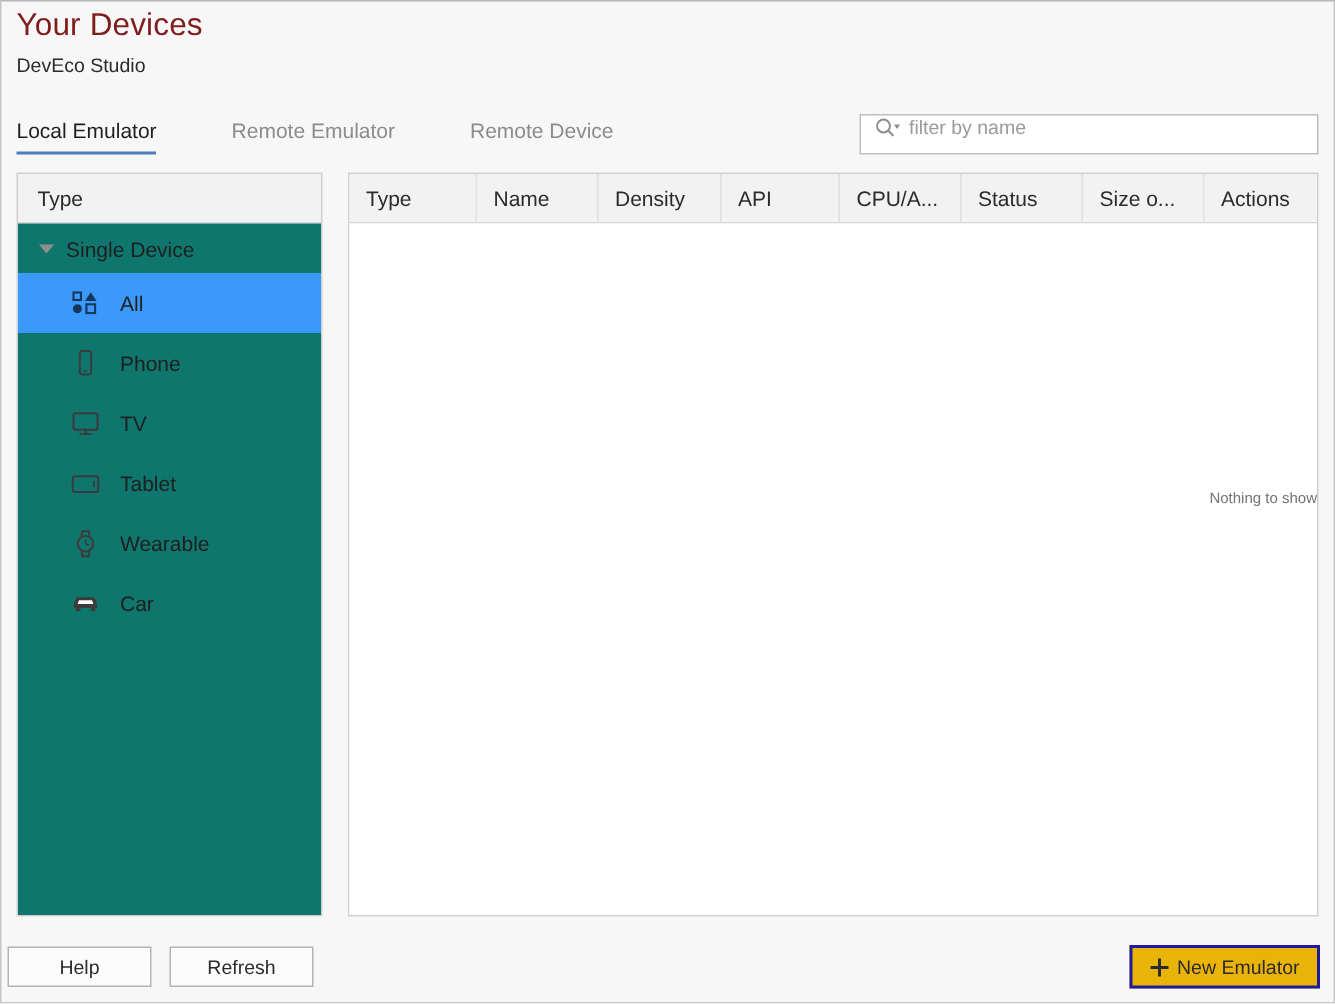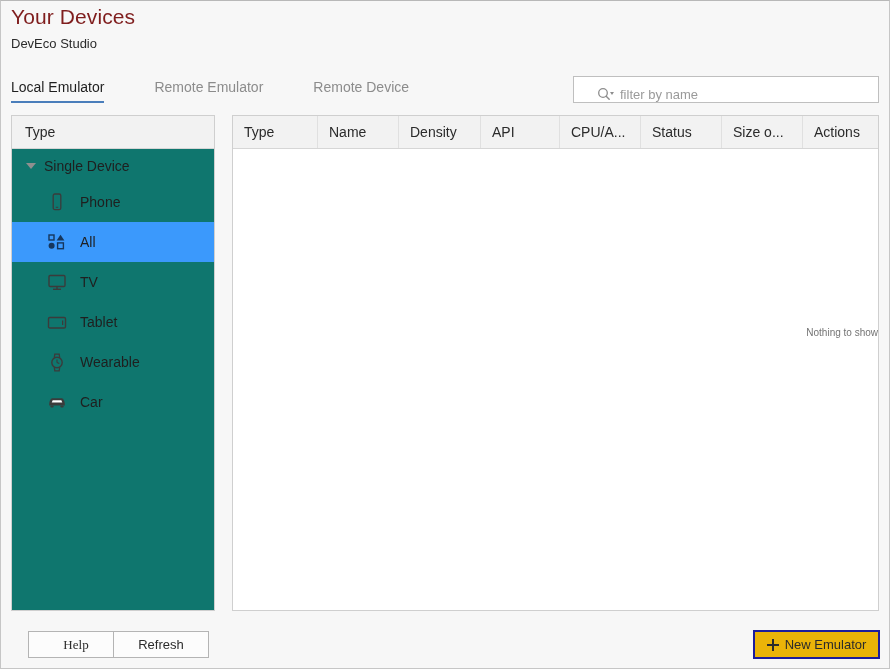--- a/index.html
+++ b/index.html
@@ -65,22 +65,22 @@
   }
 
   
   .search-box {
     position: absolute;
     left: 572px; top: 75px;
     width: 306px; height: 27px;
     background: #ffffff;
     border: 1px solid #bfbfbf;
     display: flex;
-    align-items: flex-end;
-    padding: 0 22px;
+    align-items: flex-start;
+    padding: 0 8px;
   }
   .search-icon {
     width: 20px; height: 16px;
     flex: 0 0 auto;
     display: flex;
     align-items: center;
     justify-content: center;
     margin-right: 4px;
   }
   .search-input {
@@ -210,21 +210,21 @@
     border: 1px solid #b4b4b4;
     font-family: "Liberation Sans", sans-serif;
     font-size: 13px;
     color: #2b2b2b;
     display: flex;
     align-items: center;
     justify-content: center;
     cursor: default;
     padding: 0;
   }
-  #btn-help   { left: 27px;  top: 630px; width: 96px; font-family: Liberation Serif, serif; }
+  #btn-help   { left: 4px;  top: 630px; width: 96px; }
   #btn-refresh{ left: 112px; top: 630px; width: 96px; }
   #btn-new {
     left: 752px; top: 629px; width: 127px; height: 29px;
     border: 2px solid #1c1c9c;
     background: #eab308;
     gap: 6px;
   }
   .plus-icon {
     width: 12px; height: 12px;
     position: relative;
@@ -267,40 +267,40 @@
     <div class="tree-header">Type</div>
     <div class="tree-body">
 
       <div class="tree-group">
         <span class="caret">
             <i></i>
           </span>
         <span>Single Device</span>
       </div>
 
-      <div class="tree-item">
-        <span class="ico">
-          <svg width="14" height="18" viewBox="0 0 14 18">
-            <rect x="3.2" y="1" width="7.6" height="15.6" rx="1.6" fill="none" stroke="#3b3b3b" stroke-width="1.3"></rect>
-            <line x1="5.8" y1="14.3" x2="8.2" y2="14.3" stroke="#3b3b3b" stroke-width="1"></line>
-          </svg>
-        </span>
-        <span class="lbl">Phone</span>
-      </div>
-
       <div class="tree-item selected">
         <span class="ico">
           <svg width="18" height="16" viewBox="0 0 18 16">
             <rect x="1" y="1" width="5" height="5" fill="none" stroke="#16365c" stroke-width="1.4"></rect>
             <polygon points="12.5,0.8 16.4,6.6 8.6,6.6" fill="#16365c"></polygon>
             <circle cx="3.6" cy="11.8" r="3" fill="#16365c"></circle>
             <rect x="9.6" y="8.9" width="5.8" height="5.8" fill="none" stroke="#16365c" stroke-width="1.4"></rect>
           </svg>
         </span>
         <span class="lbl">All</span>
+      </div>
+
+      <div class="tree-item">
+        <span class="ico">
+          <svg width="14" height="18" viewBox="0 0 14 18">
+            <rect x="3.2" y="1" width="7.6" height="15.6" rx="1.6" fill="none" stroke="#3b3b3b" stroke-width="1.3"></rect>
+            <line x1="5.8" y1="14.3" x2="8.2" y2="14.3" stroke="#3b3b3b" stroke-width="1"></line>
+          </svg>
+        </span>
+        <span class="lbl">Phone</span>
       </div>
 
       <div class="tree-item">
         <span class="ico">
           <svg width="20" height="17" viewBox="0 0 20 17">
             <rect x="2" y="1.5" width="16" height="11" rx="1.2" fill="none" stroke="#3b3b3b" stroke-width="1.4"></rect>
             <line x1="10" y1="12.5" x2="10" y2="15" stroke="#3b3b3b" stroke-width="1.4"></line>
             <line x1="6" y1="15.3" x2="14" y2="15.3" stroke="#3b3b3b" stroke-width="1.4"></line>
           </svg>
         </span>

